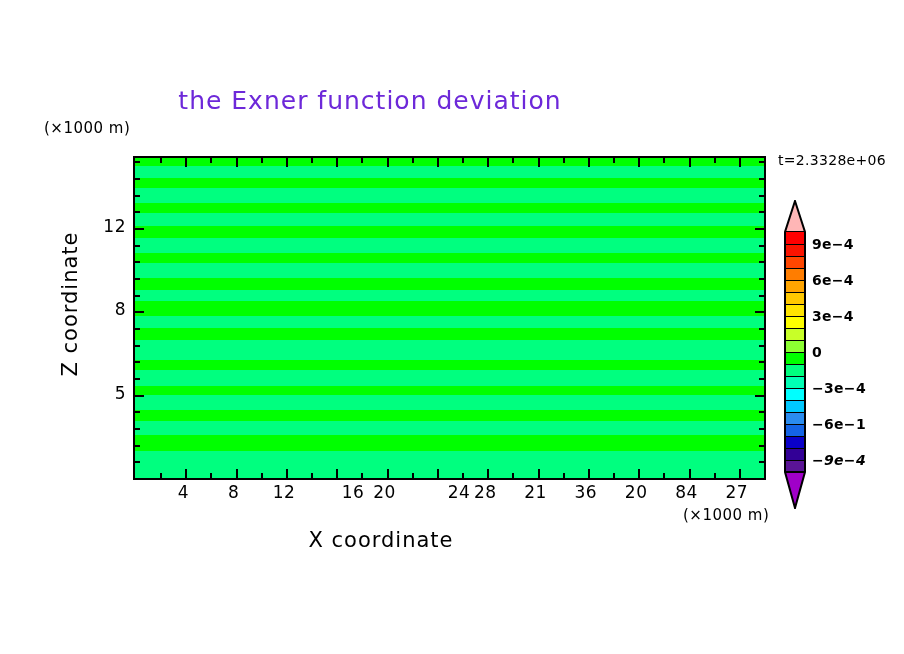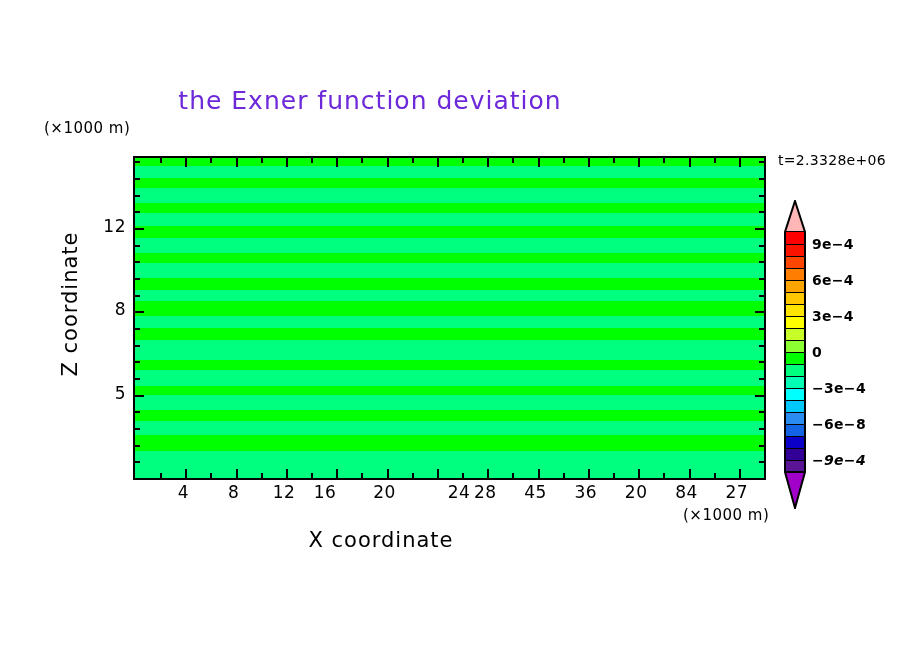--- a/index.html
+++ b/index.html
@@ -186,25 +186,25 @@
       <div class="tick yt-major-r" style="top: 236.667px;"></div>
       <div class="tick yt-major-r" style="top: 153.333px;"></div>
       <div class="tick yt-major-r" style="top: 70px;"></div>
     </div>
 </div>
 
 <div id="xticklabels">
     <div class="xtlabel" style="left: 183.32px;">4</div>
     <div class="xtlabel" style="left: 233.64px;">8</div>
     <div class="xtlabel" style="left: 283.96px;">12</div>
-    <div class="xtlabel" style="left: 325px;">16</div>
+    <div class="xtlabel" style="left: 353px;">16</div>
     <div class="xtlabel" style="left: 384.6px;">20</div>
     <div class="xtlabel" style="left: 459px;">24</div>
     <div class="xtlabel" style="left: 485.24px;">28</div>
-    <div class="xtlabel" style="left: 535.56px;">45</div>
+    <div class="xtlabel" style="left: 535.56px;">21</div>
     <div class="xtlabel" style="left: 585.88px; text-align: right;">36</div>
     <div class="xtlabel" style="left: 636.2px;">20</div>
     <div class="xtlabel" style="left: 686.52px;">84</div>
     <div class="xtlabel" style="left: 736.84px;">27</div>
   </div>
 <div id="yticklabels">
     <div class="ytlabel" style="top: 392.667px;">5</div>
     <div class="ytlabel" style="top: 309.333px;">8</div>
     <div class="ytlabel" style="top: 226px;">12</div>
   </div>
@@ -283,15 +283,15 @@
 <svg class="abs" id="cap-bot" viewBox="0 0 22 38" preserveAspectRatio="none">
   <polygon id="cap-bot-poly" points="1,1 21,1 11,37" stroke="#000" stroke-width="2" fill="#a000c8"></polygon>
 </svg>
 
 <div id="cblabels">
     <div class="cblabel" style="top: 244px;">9e−4</div>
     <div class="cblabel" style="top: 280px;">6e−4</div>
     <div class="cblabel" style="top: 316px;">3e−4</div>
     <div class="cblabel" style="top: 352px;">0</div>
     <div class="cblabel" style="top: 388px;">−3e−4</div>
-    <div class="cblabel" style="top: 424px;">−6e−8</div>
+    <div class="cblabel" style="top: 424px;">−6e−1</div>
     <div class="cblabel" style="top: 460px; font-style: italic;">−9e−4</div>
   </div>
 
 </body></html>

